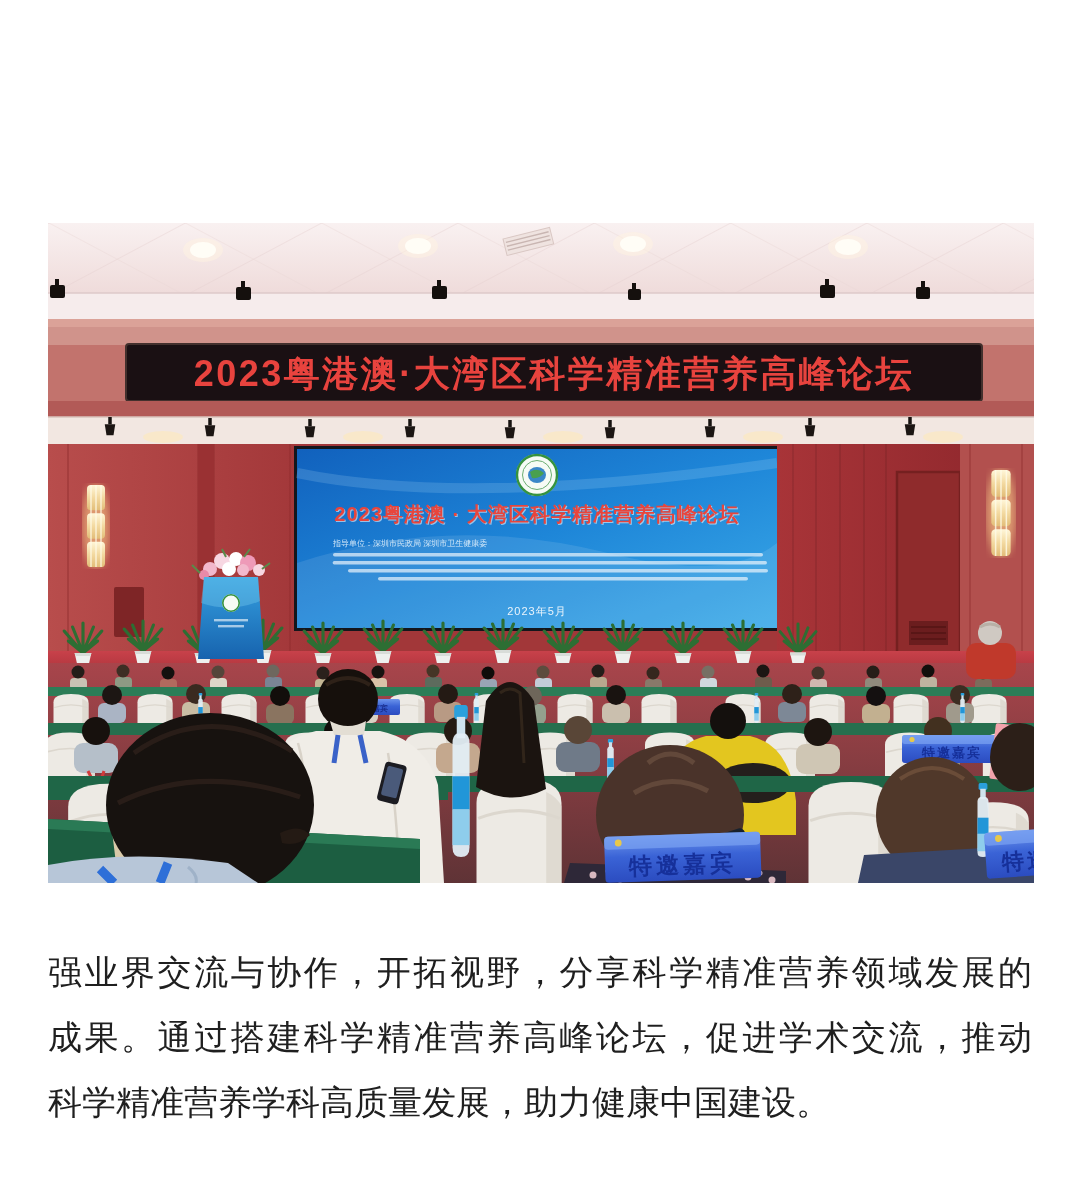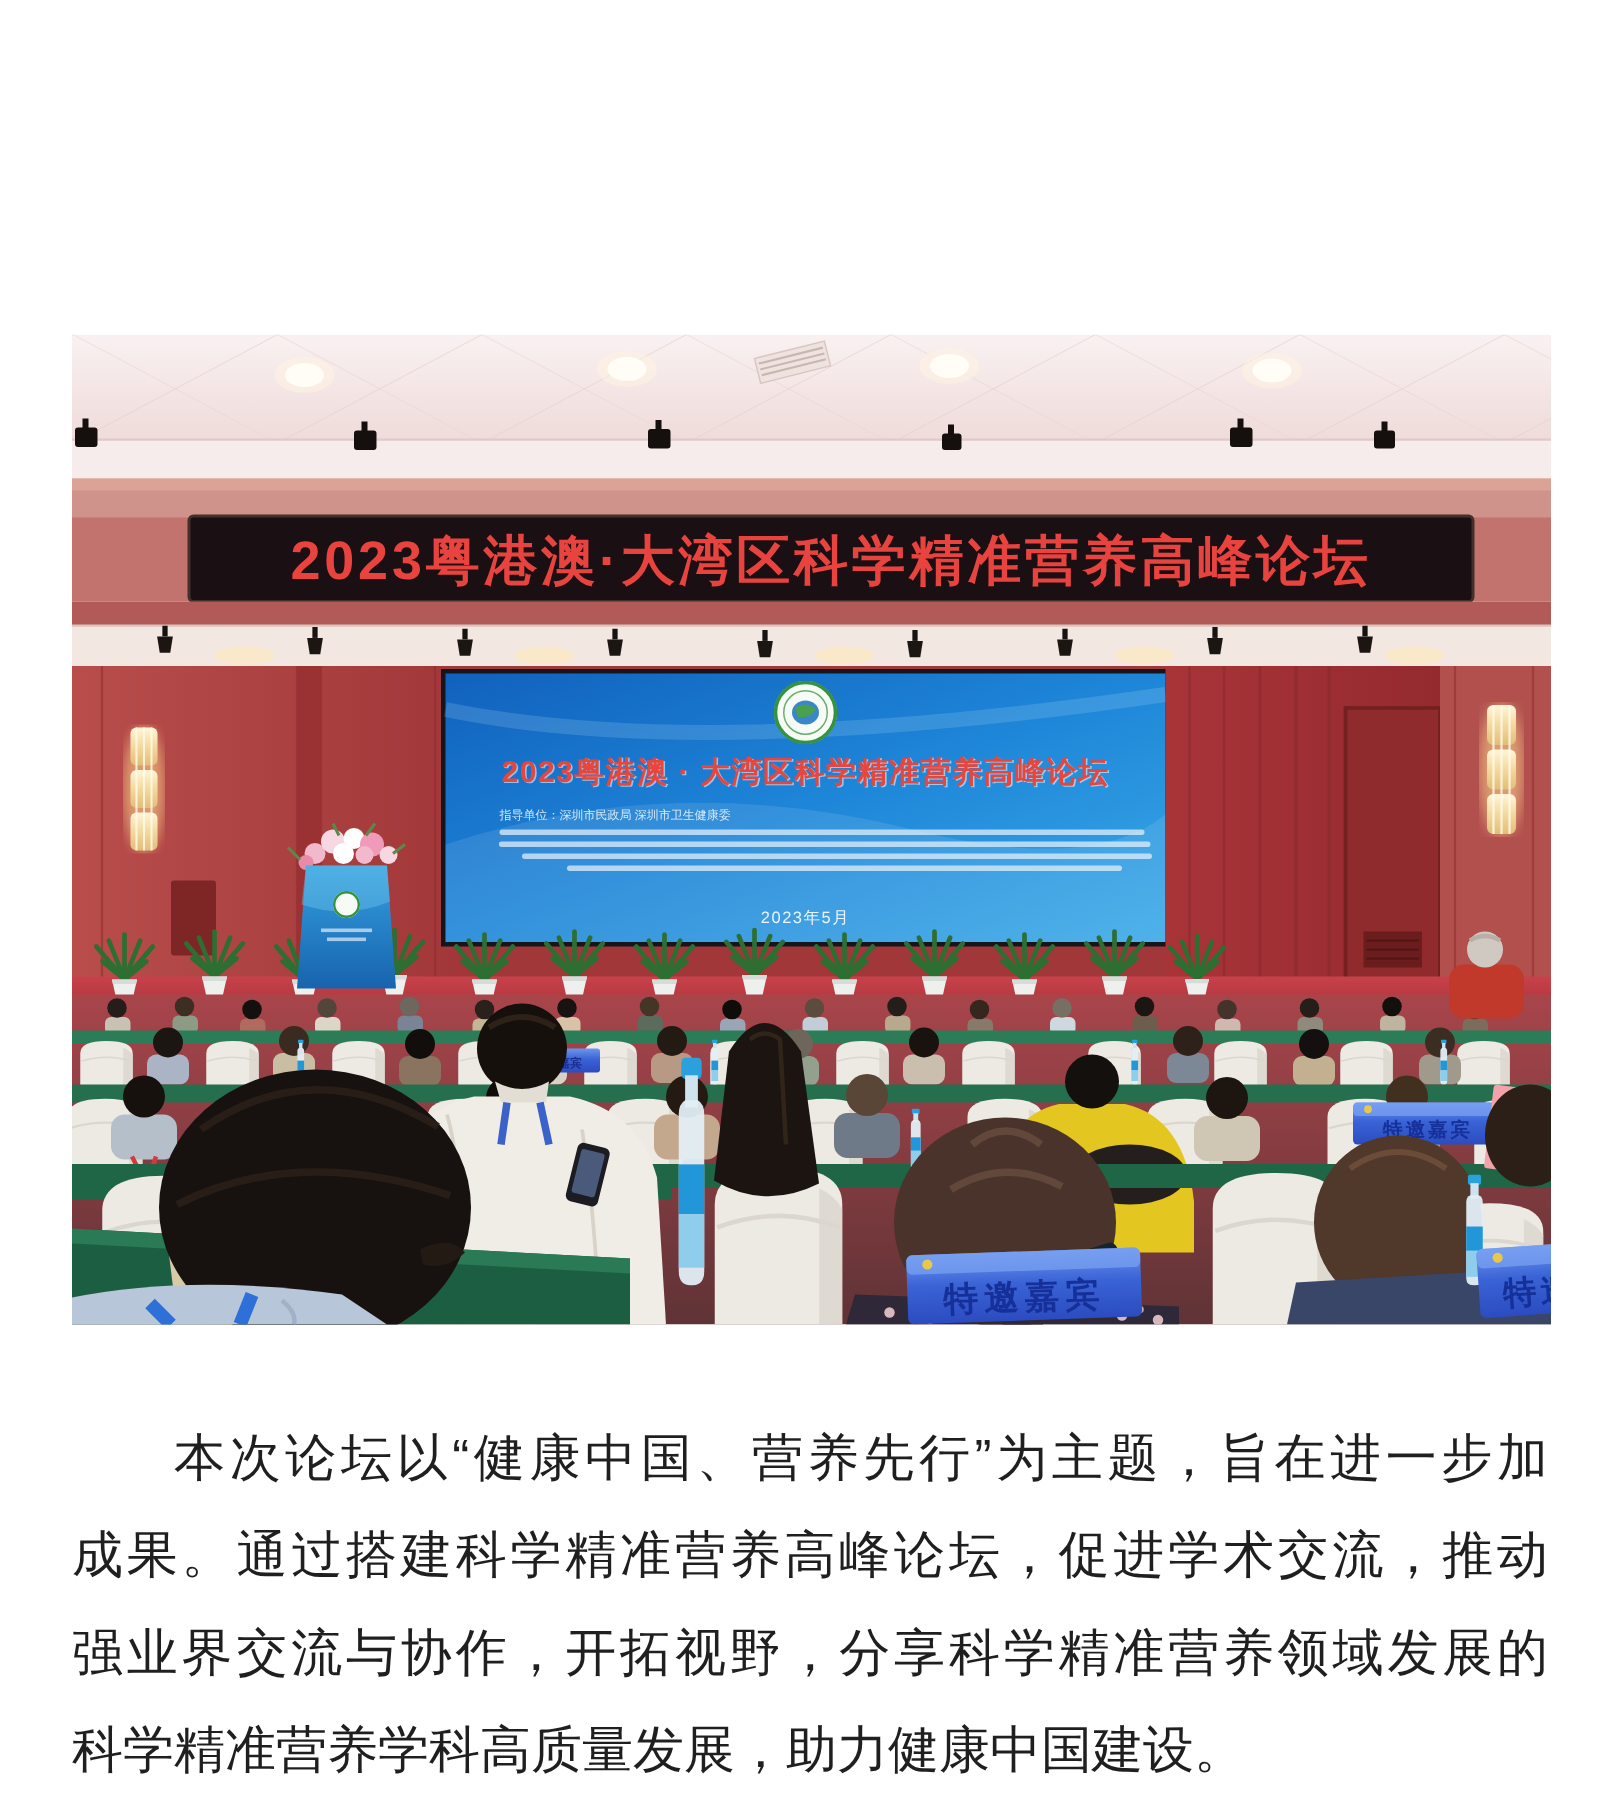--- a/index.html
+++ b/index.html
@@ -565,19 +565,18 @@
         <path d="M86 530 Q160 478 244 528 M70 580 Q150 540 252 574" stroke="#2e211a" stroke-width="5" fill="none" opacity="0.8"></path>
         <path d="M232 610 Q252 600 262 612 Q250 624 234 620 Z" fill="#241a14"></path>
         <path d="M0 642 Q80 626 180 640 L210 660 L0 660 Z" fill="#b7c6d8"></path>
         <path d="M52 646 L66 660 M120 640 L112 660" stroke="#2e6fd8" stroke-width="9"></path>
         <path d="M140 644 Q150 652 148 660" stroke="#9fb2c8" stroke-width="3" fill="none"></path>
       </g>
     </svg>
   </figure>
 
   <div class="bodytext">
-    <span class="line j indent wrapline">本次论坛以“健康中国、营养先行”为主题，旨在进一步加</span>
+    <span class="line j wrapline">强业界交流与协作，开拓视野，分享科学精准营养领域发展的</span>
     <span class="line j wrapline">成果。通过搭建科学精准营养高峰论坛，促进学术交流，推动</span>
-    <span class="line j wrapline">强业界交流与协作，开拓视野，分享科学精准营养领域发展的</span>
     <span class="line wrapline">科学精准营养学科高质量发展，助力健康中国建设。</span>
   </div>
 
 </div>
 
 </body></html>

